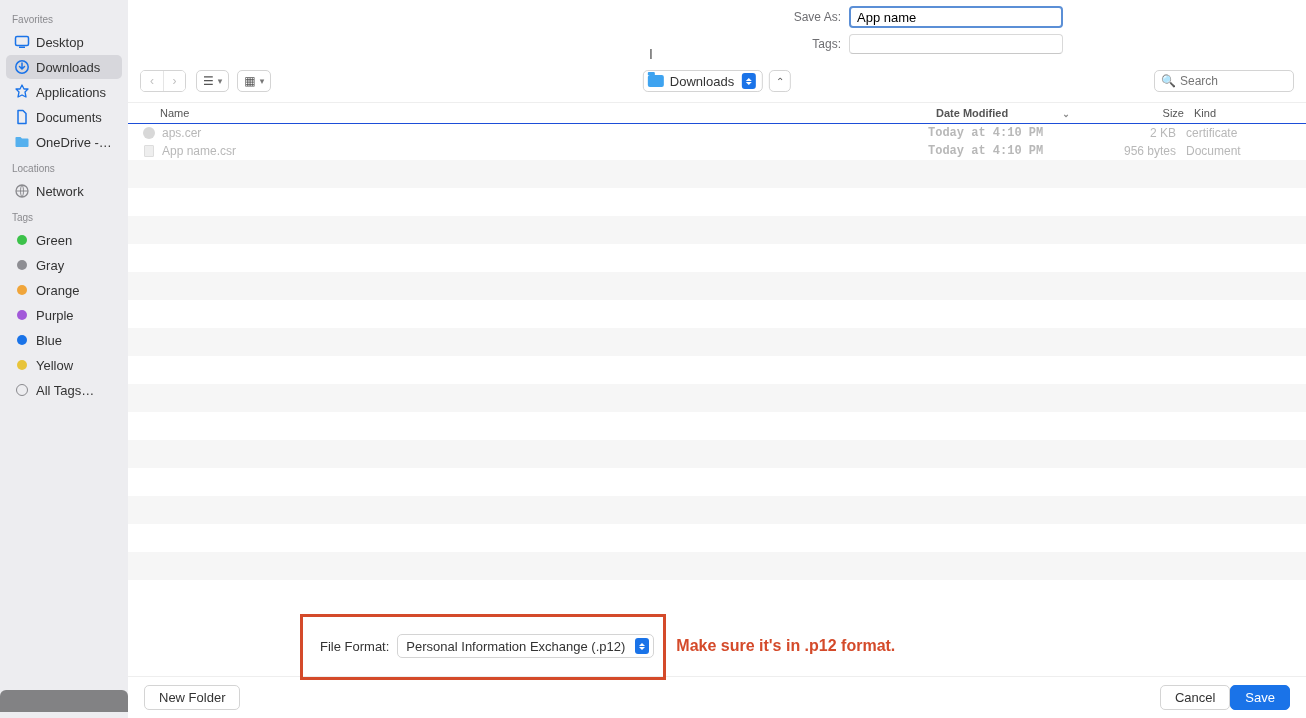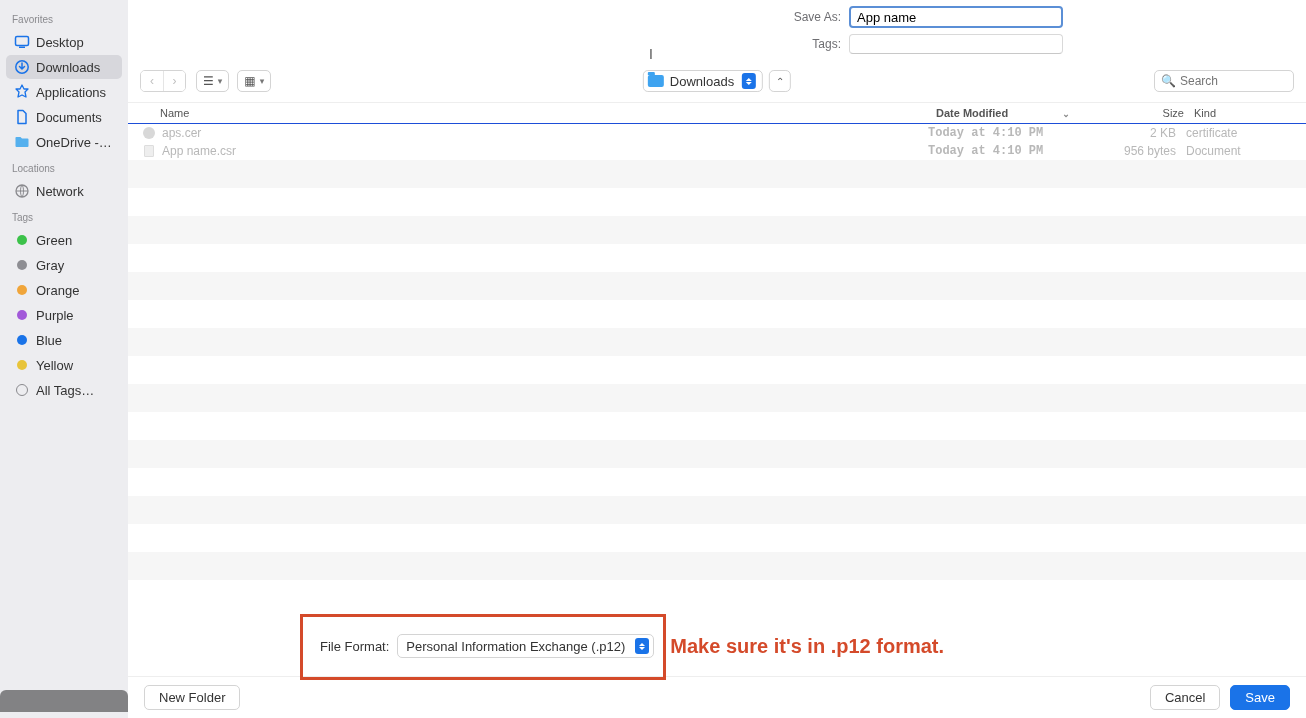--- a/index.html
+++ b/index.html
@@ -109,28 +109,28 @@
 
     
     .format-area { position:relative; padding: 24px 0 18px 0; display:flex; align-items:center; }
     .annot-box { position:absolute; left:172px; top:4px; width:366px; height:66px; border:3px solid #d44a2a; pointer-events:none; }
     .ff-label { font-size:13px; color:#333; margin-left:192px; margin-right:8px; }
     .ff-select { display:flex; align-items:center; background:#fff; border:1px solid #d4d4d4; border-radius:5px; padding:3px 4px 3px 8px; font-size:13px; }
     .ff-select .updown { width:14px; height:16px; background:#1a73e8; border-radius:3px; margin-left:10px; display:flex; flex-direction:column; align-items:center; justify-content:center; }
     .ff-select .tri { width:0; height:0; border-left:3px solid transparent; border-right:3px solid transparent; }
     .ff-select .up { border-bottom:3px solid #fff; margin-bottom:1px;}
     .ff-select .dn { border-top:3px solid #fff; }
-    .annot-text { color:#d44a2a; font-weight:600; font-size:20px; margin-left:16px; }
+    .annot-text { color:#d44a2a; font-weight:600; font-size:16px; margin-left:22px; }
 
     
     .bottom-bar { display:flex; align-items:center; padding:8px 16px; border-top:1px solid #eee; }
     .btn { border:1px solid #d4d4d4; border-radius:5px; padding:4px 14px; font-size:13px; background:#fff; cursor:default; }
     .btn-primary { background:#1a73e8; color:#fff; border-color:#1a73e8; }
     .bottom-bar .spacer { flex:1; }
-    .bottom-bar .btn + .btn { margin-left:10px; }
+    .bottom-bar .btn + .btn { margin-left:0; }
   </style>
 </head>
 <body>
 
 <div class="app">
 
   <div class="sidebar">
     <div id="sidebar-mount">
         <div class="sb-section-title">Favorites</div>
         <div class="sb-item">

